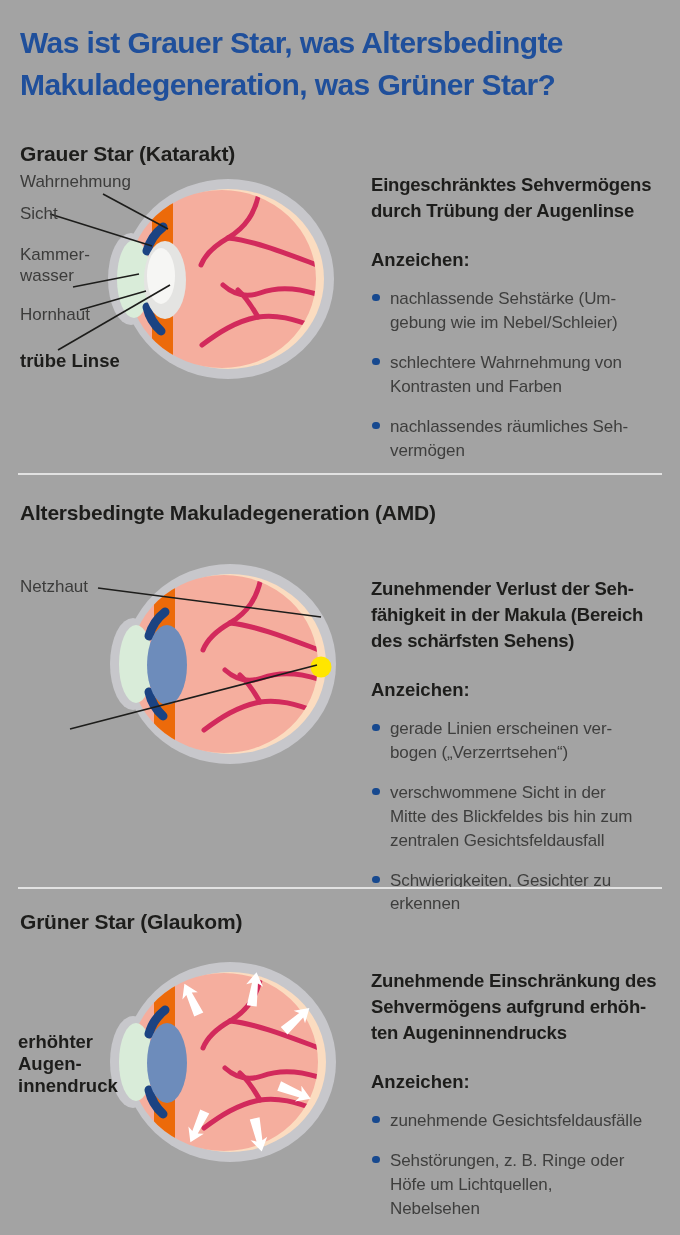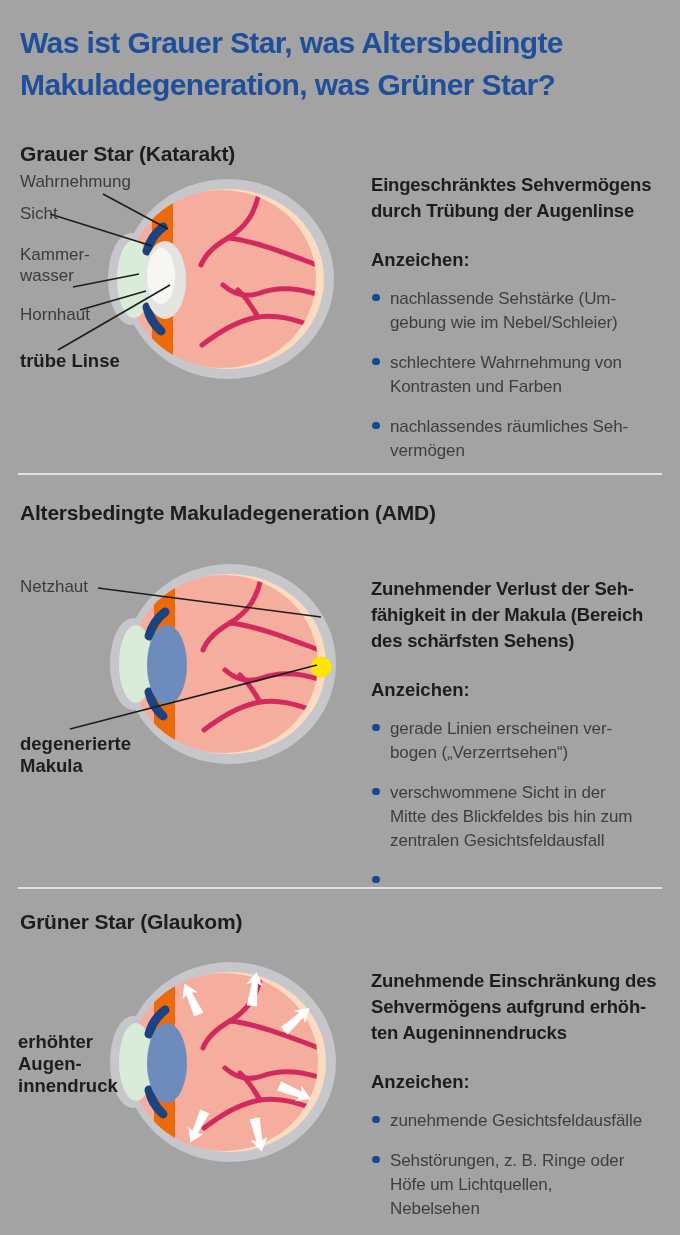--- a/index.html
+++ b/index.html
@@ -116,35 +116,34 @@
       </g>
       <circle cx="213" cy="107" r="10.5" fill="#ffe600"></circle>
     </g>
     <g stroke="#1d1d1b" stroke-width="1.6">
       <line x1="98" y1="33" x2="321" y2="62"></line>
       <line x1="70" y1="174" x2="317" y2="110"></line>
     </g>
   </svg>
 
   <div class="dlabel" style="left:20px;top:576px">Netzhaut</div>
-  <div class="dlabel bold" style="left:20px;top:733px">degenerierte
-Makula</div>
 
   <div class="right-col" style="top:576px">
     <p class="summary">Zunehmender Verlust der Seh-
 fähigkeit in der Makula (Bereich
 des schärfsten Sehens)</p>
     <p class="anzeichen">Anzeichen:</p>
     <ul class="symptoms">
       <li><span class="dot"></span><span>gerade Linien erscheinen ver-
 bogen („Verzerrtsehen“)</span></li>
       <li><span class="dot"></span><span>verschwommene Sicht in der
 Mitte des Blickfeldes bis hin zum
 zentralen Gesichtsfeldausfall</span></li>
-      <li><span class="dot"></span></li>
+      <li><span class="dot"></span><span>Schwierigkeiten, Gesichter zu
+erkennen</span></li>
     </ul>
   </div>
 
   <div class="divider" style="top:887px"></div>
 
   <h2 class="sec-header" style="top:910px">Grüner Star (Glaukom)</h2>
 
   <svg class="diagram" style="top:955px" width="368" height="235" viewBox="0 0 368 235">
     <g transform="translate(108,3)">
       <ellipse cx="122" cy="104" rx="106" ry="100" fill="#c7c7cb"></ellipse>

